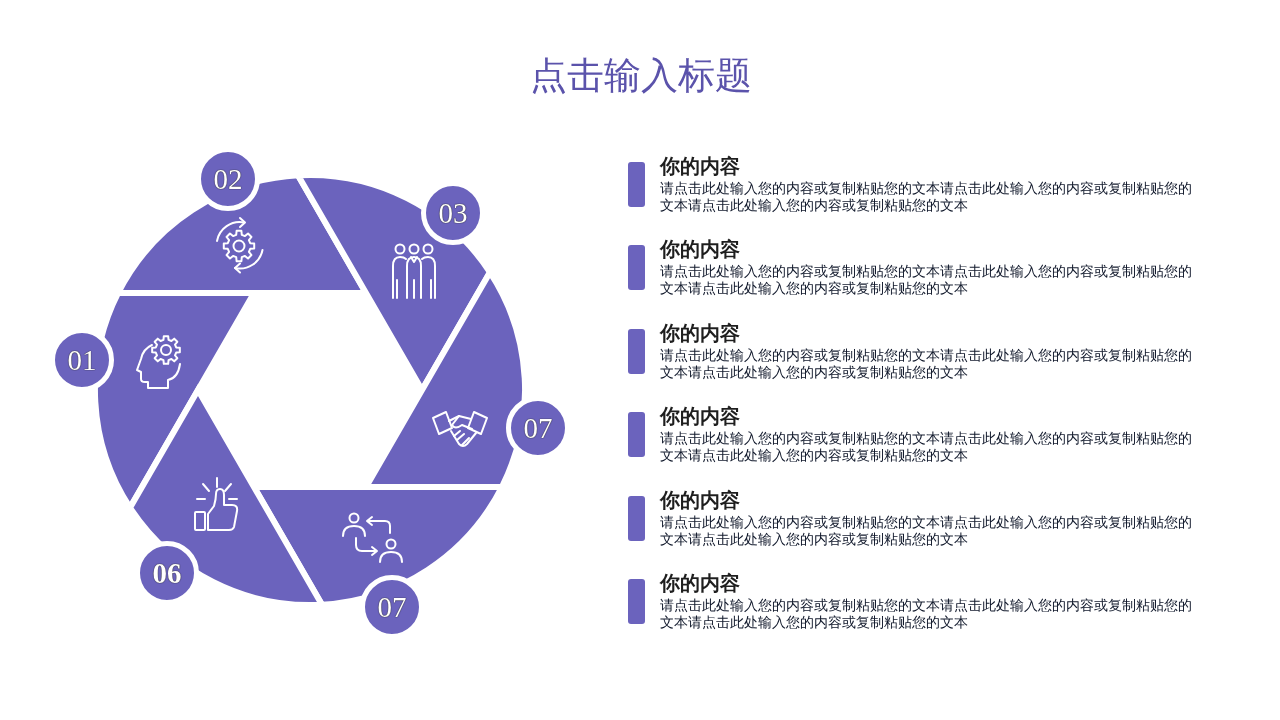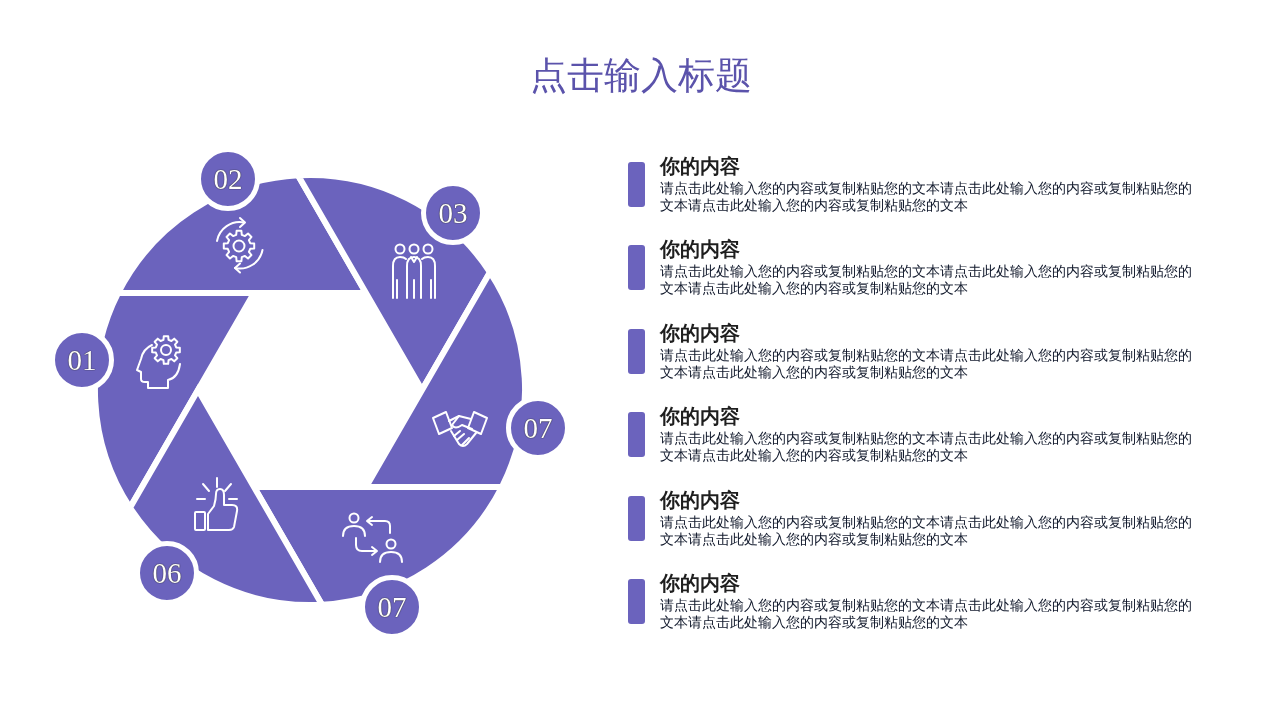--- a/index.html
+++ b/index.html
@@ -124,21 +124,21 @@
 </div>
 <div class="badge" style="left:421px; top:181px;text-align:right;">
   <span>03</span>
 </div>
 <div class="badge" style="left:506px; top:396px;">
   <span>07</span>
 </div>
 <div class="badge" style="left:360px; top:575px;">
   <span>07</span>
 </div>
-<div class="badge" style="left:135px; top:541px;">
+<div class="badge" style="left:135px; top:541px;font-weight:bold;">
   <span>06</span>
 </div>
 
 <div class="item" style="top:156px;">
   <div class="bar"></div>
   <div class="heading">你的内容</div>
   <div class="body">请点击此处输入您的内容或复制粘贴您的文本请点击此处输入您的内容或复制粘贴您的文本请点击此处输入您的内容或复制粘贴您的文本</div>
 </div>
 <div class="item" style="top:239px;">
   <div class="bar"></div>

